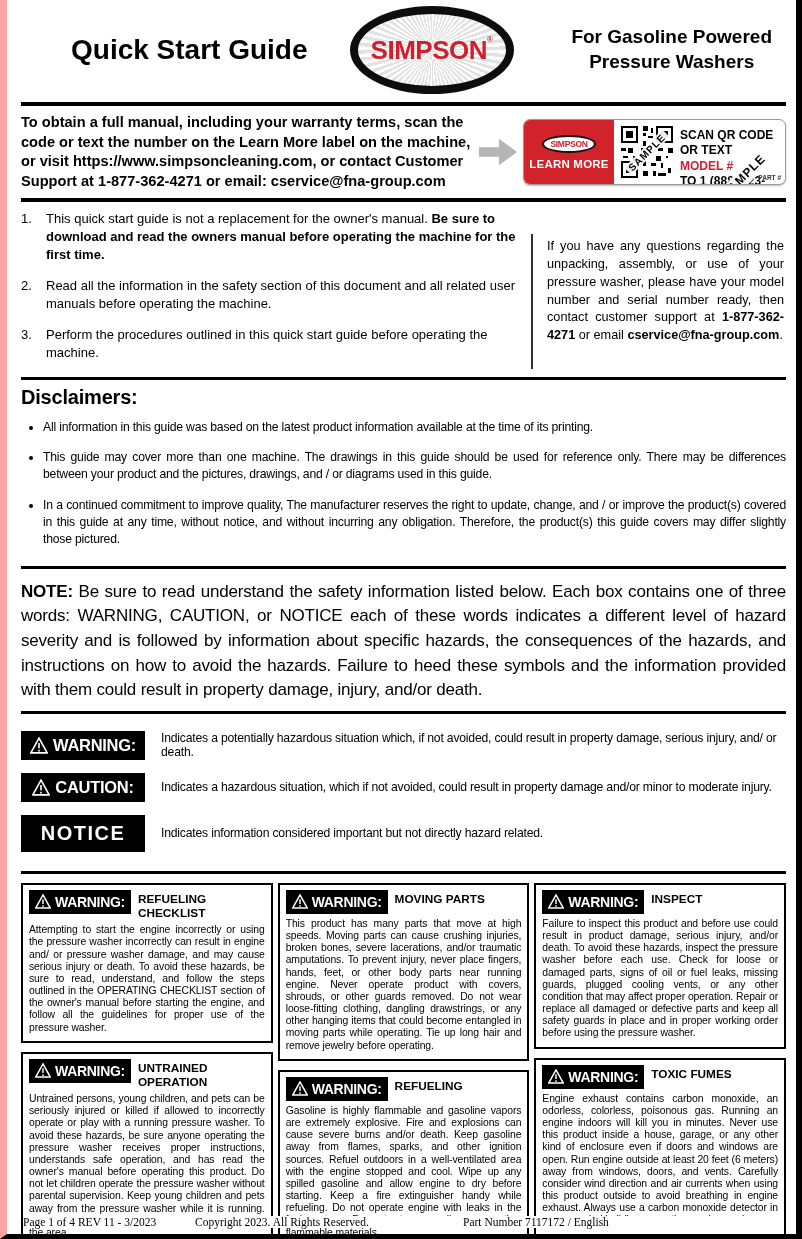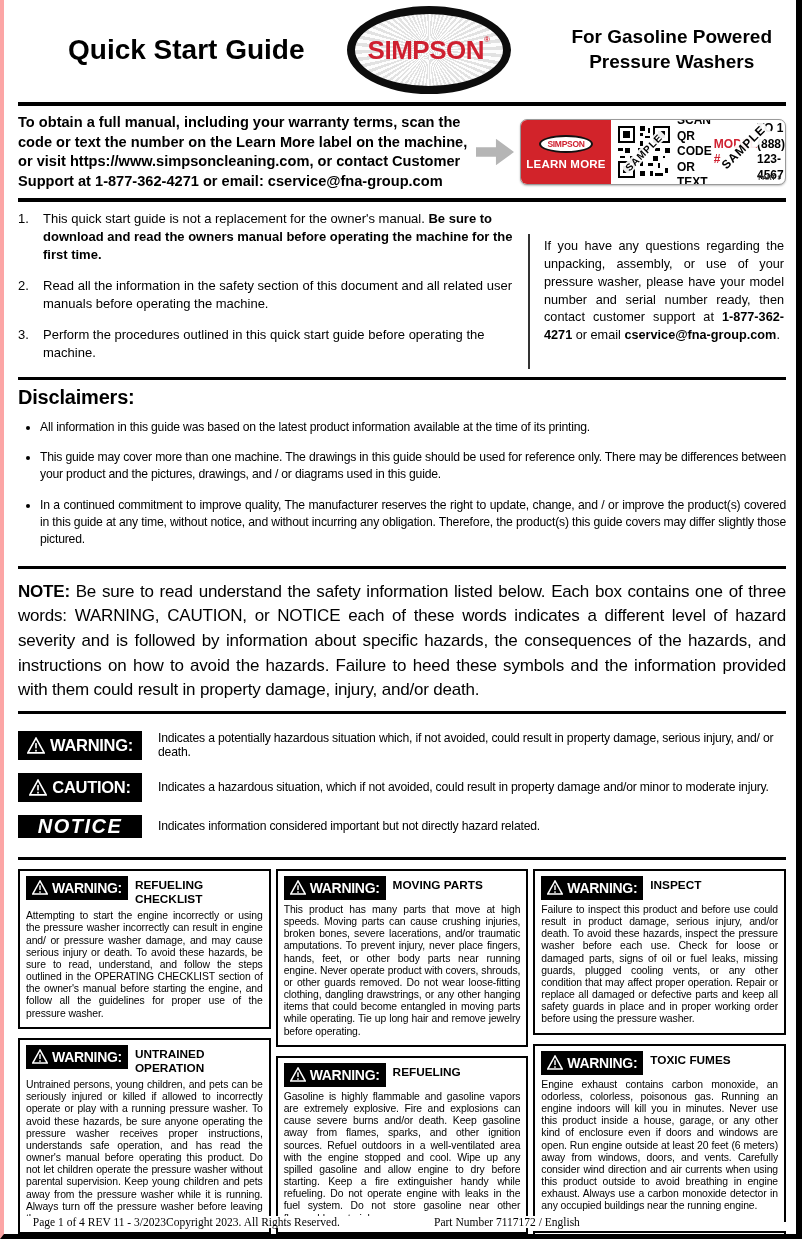--- a/index.html
+++ b/index.html
@@ -1,19 +1,19 @@
 <!DOCTYPE html>
 <html><head>
 <meta charset="utf-8">
 <style>
   html,body{margin:0;padding:0;background:#fff;}
   .page{
     width:802px;height:1239px;box-sizing:border-box;position:relative;overflow:hidden;
     background:#fff;color:#000;
-    border-left:4px solid #fca5a5;border-right:6px solid #000;border-bottom:5px solid #000;
+    border-left:7px solid #fca5a5;border-right:6px solid #000;border-bottom:5px solid #000;
     padding:0 10px 0 14px;
     font-family:"Liberation Sans", sans-serif;
   }
   .rule{height:3px;background:#000;border:0;margin:0;}
   
   .hdr{display:flex;align-items:center;margin:8px 0 10px;height:84px;}
   .hdr-title{font-size:28px;font-weight:bold;margin-left:50px;white-space:nowrap;}
   .logo-oval{
     width:148px;height:72px;margin-left:42px;border:8px solid #0d0d0d;border-radius:50%;
     background:repeating-conic-gradient(#fdfdfd 0deg 3deg,#e2e2e2 3deg 6deg);
@@ -25,21 +25,21 @@
   
   .manual-strip{border-top:4px solid #000;border-bottom:4px solid #000;padding:7px 0;display:flex;align-items:center;gap:6px;}
   .manual-text{width:452px;font-weight:bold;font-size:14.6px;line-height:1.34;flex-shrink:0;}
   .arrow{flex-shrink:0;display:flex;align-items:center;}
   .lm-label{flex:1;height:64px;border:1px solid #9a9a9a;border-radius:7px;display:flex;overflow:hidden;background:#fff;box-shadow:0 1px 2px rgba(0,0,0,.25);}
   .lm-red{background:#d2232a;width:90px;flex-shrink:0;display:flex;flex-direction:column;align-items:center;justify-content:center;gap:5px;}
   .lm-mini-oval{background:#fff;border:2px solid #111;border-radius:50%;padding:2px 6px;font-size:8.5px;font-weight:800;color:#cf2030;letter-spacing:-0.3px;}
   .lm-learnmore{color:#fff;font-weight:800;font-size:11.5px;letter-spacing:0.2px;}
   .lm-qr{width:66px;flex-shrink:0;display:flex;align-items:center;justify-content:center;position:relative;}
   .sample-tag{position:absolute;transform:rotate(-45deg);background:rgba(255,255,255,.92);color:#000;font-weight:800;font-size:10px;padding:0 3px;letter-spacing:1px;}
-  .lm-info{flex:1;position:relative;display:flex;flex-direction:row;align-items:center;justify-content:center;line-height:1.3;}
+  .lm-info{flex:1;position:relative;display:flex;flex-direction:column;justify-content:center;line-height:1.3;margin-top:29px;}
   .lm-scan1{font-weight:800;font-size:12px;}
   .lm-scan2{font-weight:800;font-size:12px;color:#cf2030;}
   .lm-scan3{font-weight:800;font-size:12px;}
   .lm-part{position:absolute;right:4px;bottom:2px;font-size:6.5px;font-weight:bold;color:#333;}
   .sample-tag.big{right:10px;top:20px;font-size:12px;}
   
   .notes{padding:8px 0 2px;}
   .notes h2{font-size:23px;margin:0 0 12px;}
   .notes-body{display:flex;}
   .notes-list{width:498px;flex-shrink:0;}
@@ -53,34 +53,34 @@
   .disc ul{margin:0;padding-left:22px;}
   .disc li{margin-bottom:13px;font-size:12.2px;line-height:1.42;text-align:justify;letter-spacing:-0.2px;}
   
   .safety{display:flex;gap:14px;padding:9px 0 8px;}
   .safety h2{font-size:20px;margin:0;width:72px;flex-shrink:0;}
   .safety-note{flex:1;font-size:17px;line-height:1.45;text-align:justify;letter-spacing:-0.2px;padding-top:2px;}
   
   .hazards{padding:4px 0 6px;}
   .hazard-row{display:flex;align-items:center;margin:13px 0;}
   .hazard-badge{background:#000;color:#fff;min-width:124px;box-sizing:border-box;display:flex;align-items:center;justify-content:center;gap:5px;padding:5px 6px;font-size:16.5px;font-weight:800;letter-spacing:-0.3px;}
-  .hazard-badge.notice{font-style:italic;font-size:20px;letter-spacing:1.5px;padding:0 6px;}
+  .hazard-badge.notice{font-size:20px;letter-spacing:1.5px;padding:7px 6px;}
   .hazard-text{margin-left:16px;font-size:12.2px;letter-spacing:-0.2px;}
   
   .warn-grid{display:flex;gap:5px;margin-top:9px;}
   .warn-col{flex:1;display:flex;flex-direction:column;gap:9px;align-items:stretch;}
   .warn-box{border:2px solid #000;padding:5px 6px 7px;background:#fff;}
   .warn-head{display:flex;gap:7px;margin-bottom:4px;align-items:flex-start;}
   .warn-badge{background:#000;color:#fff;display:flex;align-items:center;gap:4px;padding:4px 6px;font-size:14px;font-weight:800;flex-shrink:0;white-space:nowrap;letter-spacing:-0.3px;}
   .warn-title{font-weight:bold;font-size:11.8px;line-height:1.2;padding-top:2px;}
   .warn-body{font-size:10.4px;line-height:1.17;text-align:justify;letter-spacing:-0.1px;}
   .tri{display:inline-flex;align-items:center;}
   
   .footer{position:absolute;left:16px;right:12px;bottom:6px;display:flex;font-family:"Liberation Serif", serif;font-size:11.5px;background:#fff;}
-  .f-page{width:146px;text-align:right;}
+  .f-page{width:172px;}
   .f-copy{width:268px;}
 </style>
 </head>
 <body>
 
 <div class="page">
 
   <div class="hdr">
     <div class="hdr-title">Quick Start Guide</div>
     <div class="logo-oval">

